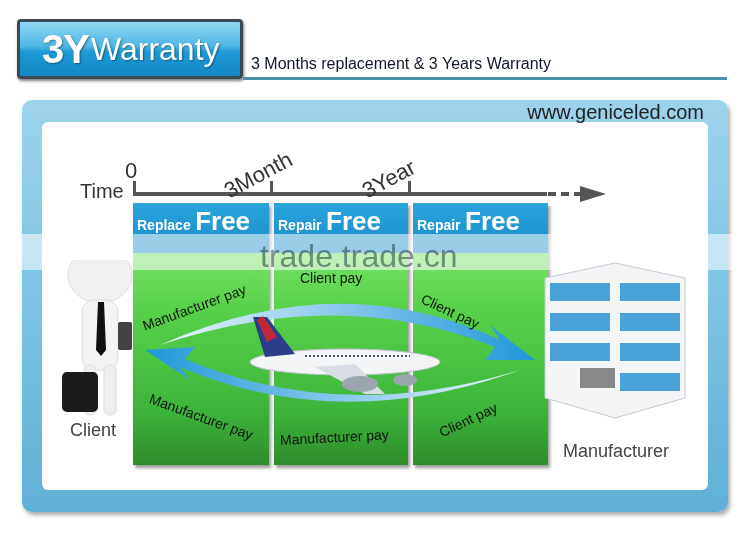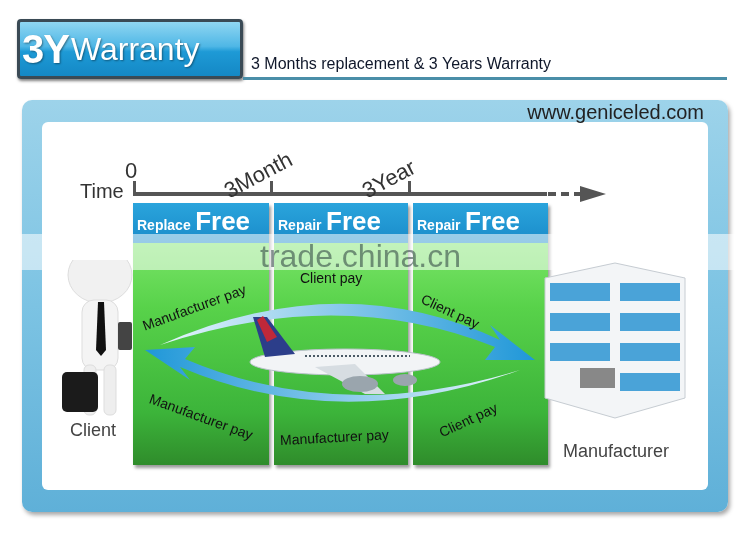--- a/index.html
+++ b/index.html
@@ -1,21 +1,21 @@
 <!DOCTYPE html>
 <html><head>
 <meta charset="utf-8">
 <style>
   * { box-sizing: border-box; margin: 0; padding: 0; }
   body { width: 750px; height: 535px; background: #ffffff; position: relative; overflow: hidden; font-family: "Liberation Sans", sans-serif; }
 
   
   .badge { position: absolute; left: 17px; top: 19px; width: 226px; height: 60px; border-radius: 4px;
     background: linear-gradient(180deg, #8fd6f2 0%, #4fb7e6 45%, #1e9ad6 55%, #1488c5 100%);
-    border: 3px solid #3a4a55; box-shadow: 1px 2px 3px rgba(0,0,0,0.5); display: flex; align-items: center; padding-left: 2px; }
+    border: 3px solid #3a4a55; box-shadow: 1px 2px 3px rgba(0,0,0,0.5); display: flex; align-items: center; padding-left: 22px; }
   .badge .big { color: #fff; font-size: 40px; font-weight: bold; letter-spacing: -1px; text-shadow: 1px 1px 2px rgba(0,0,0,0.4); }
   .badge .rest { color: #fff; font-size: 32px; text-shadow: 1px 1px 2px rgba(0,0,0,0.4); margin-left: 2px; }
   .subtitle { position: absolute; left: 251px; top: 55px; font-size: 16px; color: #0f172a; }
   .header-line { position: absolute; left: 243px; top: 77px; width: 484px; height: 3px; background: #4a8ea8; }
 
   
   .frame { position: absolute; left: 22px; top: 100px; width: 706px; height: 412px; border-radius: 10px;
     background: linear-gradient(180deg, #9dd3ea 0%, #7cc3e3 50%, #5fb0d8 100%); box-shadow: 2px 3px 4px rgba(0,0,0,0.35); }
   .frame-inner { position: absolute; left: 42px; top: 122px; width: 666px; height: 368px; background: #fff; border-radius: 6px; }
   .url { position: absolute; right: 46px; top: 101px; font-size: 20px; color: #222; }
@@ -24,21 +24,21 @@
   .time-label { position: absolute; left: 80px; top: 180px; font-size: 20px; color: #333; }
   .axis { position: absolute; left: 133px; top: 192px; width: 414px; height: 4px; background: #555; }
   .axis-dash { position: absolute; left: 548px; top: 192px; width: 34px; border-top: 4px dashed #555; }
   .axis-arrow { position: absolute; left: 580px; top: 186px; width: 0; height: 0; border-top: 8px solid transparent; border-bottom: 8px solid transparent; border-left: 26px solid #555; }
   .tick { position: absolute; top: 181px; width: 3px; height: 14px; background: #555; }
   .tick-label { position: absolute; font-size: 22px; color: #333; transform-origin: left bottom; }
 
   
   .col { position: absolute; top: 203px; height: 262px; background: linear-gradient(180deg, #8ef07a 0%, #58d24a 40%, #3cb43a 80%, #2f8c2b 100%);
     box-shadow: 2px 3px 3px rgba(0,0,0,0.4); }
-  .col-head { position: absolute; left: 0; top: 0; right: 0; height: 40px; background: linear-gradient(180deg, #2aa4dc 0%, #1a8cca 100%); color: #fff; padding: 3px 0 0 4px; white-space: nowrap; }
+  .col-head { position: absolute; left: 0; top: 0; right: 0; height: 50px; background: linear-gradient(180deg, #2aa4dc 0%, #1a8cca 100%); color: #fff; padding: 3px 0 0 4px; white-space: nowrap; }
   .col-head .small { font-size: 14px; font-weight: bold; }
   .col-head .free { font-size: 26px; font-weight: bold; }
 
   .watermark-band { position: absolute; left: 0; top: 234px; width: 750px; height: 36px; background: rgba(255,255,255,0.55); }
   .watermark { position: absolute; left: 260px; top: 238px; font-size: 32px; color: rgba(40,60,60,0.55); }
 
   .pay { position: absolute; font-size: 14px; color: #111; white-space: nowrap; transform-origin: left center; }
 
   
   .arrows { position: absolute; left: 140px; top: 285px; }
@@ -117,21 +117,21 @@
 </svg>
 
 <div class="pay" style="left:143px; top:318px; transform: rotate(-20deg);">Manufacturer pay</div>
 <div class="pay" style="left:150px; top:390px; transform: rotate(20deg);">Manufacturer pay</div>
 <div class="pay" style="left:300px; top:270px;">Client pay</div>
 <div class="pay" style="left:280px; top:432px; transform: rotate(-3deg);">Manufacturer pay</div>
 <div class="pay" style="left:422px; top:290px; transform: rotate(25deg);">Client pay</div>
 <div class="pay" style="left:440px; top:425px; transform: rotate(-25deg);">Client pay</div>
 
 <div class="watermark-band"></div>
-<div class="watermark">trade.china.cn</div>
+<div class="watermark">trade.trade.cn</div>
 
 <svg class="client-fig" viewBox="0 0 80 170">
   <ellipse cx="40" cy="15" rx="32" ry="28" fill="#f1f1f1" stroke="#ddd"></ellipse>
   <rect x="22" y="40" width="36" height="70" rx="12" fill="#f4f4f4" stroke="#ddd"></rect>
   <path d="M38 42 L44 42 L46 90 L41 96 L36 90 Z" fill="#111"></path>
   <rect x="24" y="105" width="12" height="50" rx="5" fill="#eee" stroke="#ddd"></rect>
   <rect x="44" y="105" width="12" height="50" rx="5" fill="#eee" stroke="#ddd"></rect>
   <rect x="2" y="112" width="36" height="40" rx="5" fill="#1b1b1b"></rect>
   <rect x="58" y="62" width="14" height="28" rx="2" fill="#444"></rect>
 </svg>

